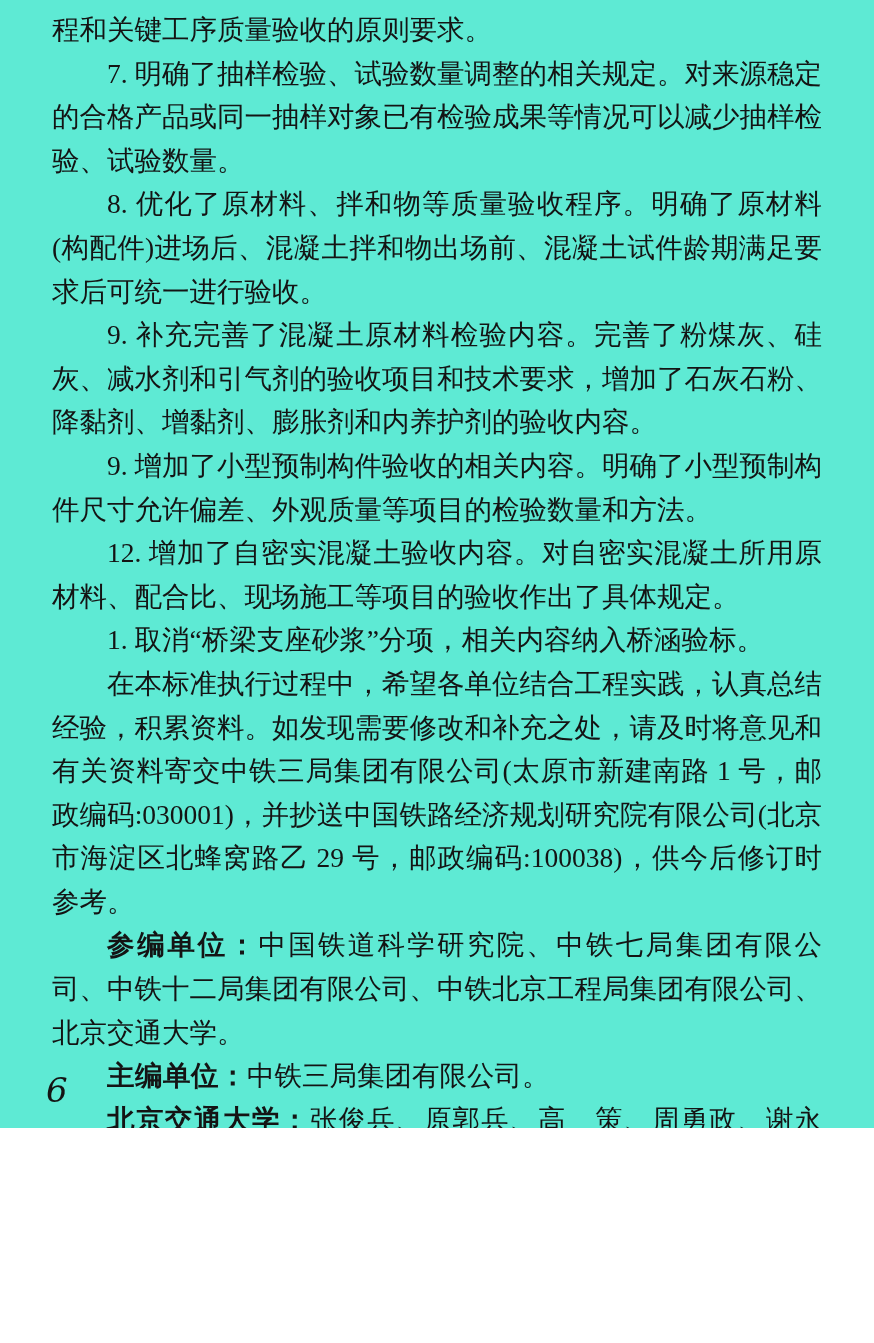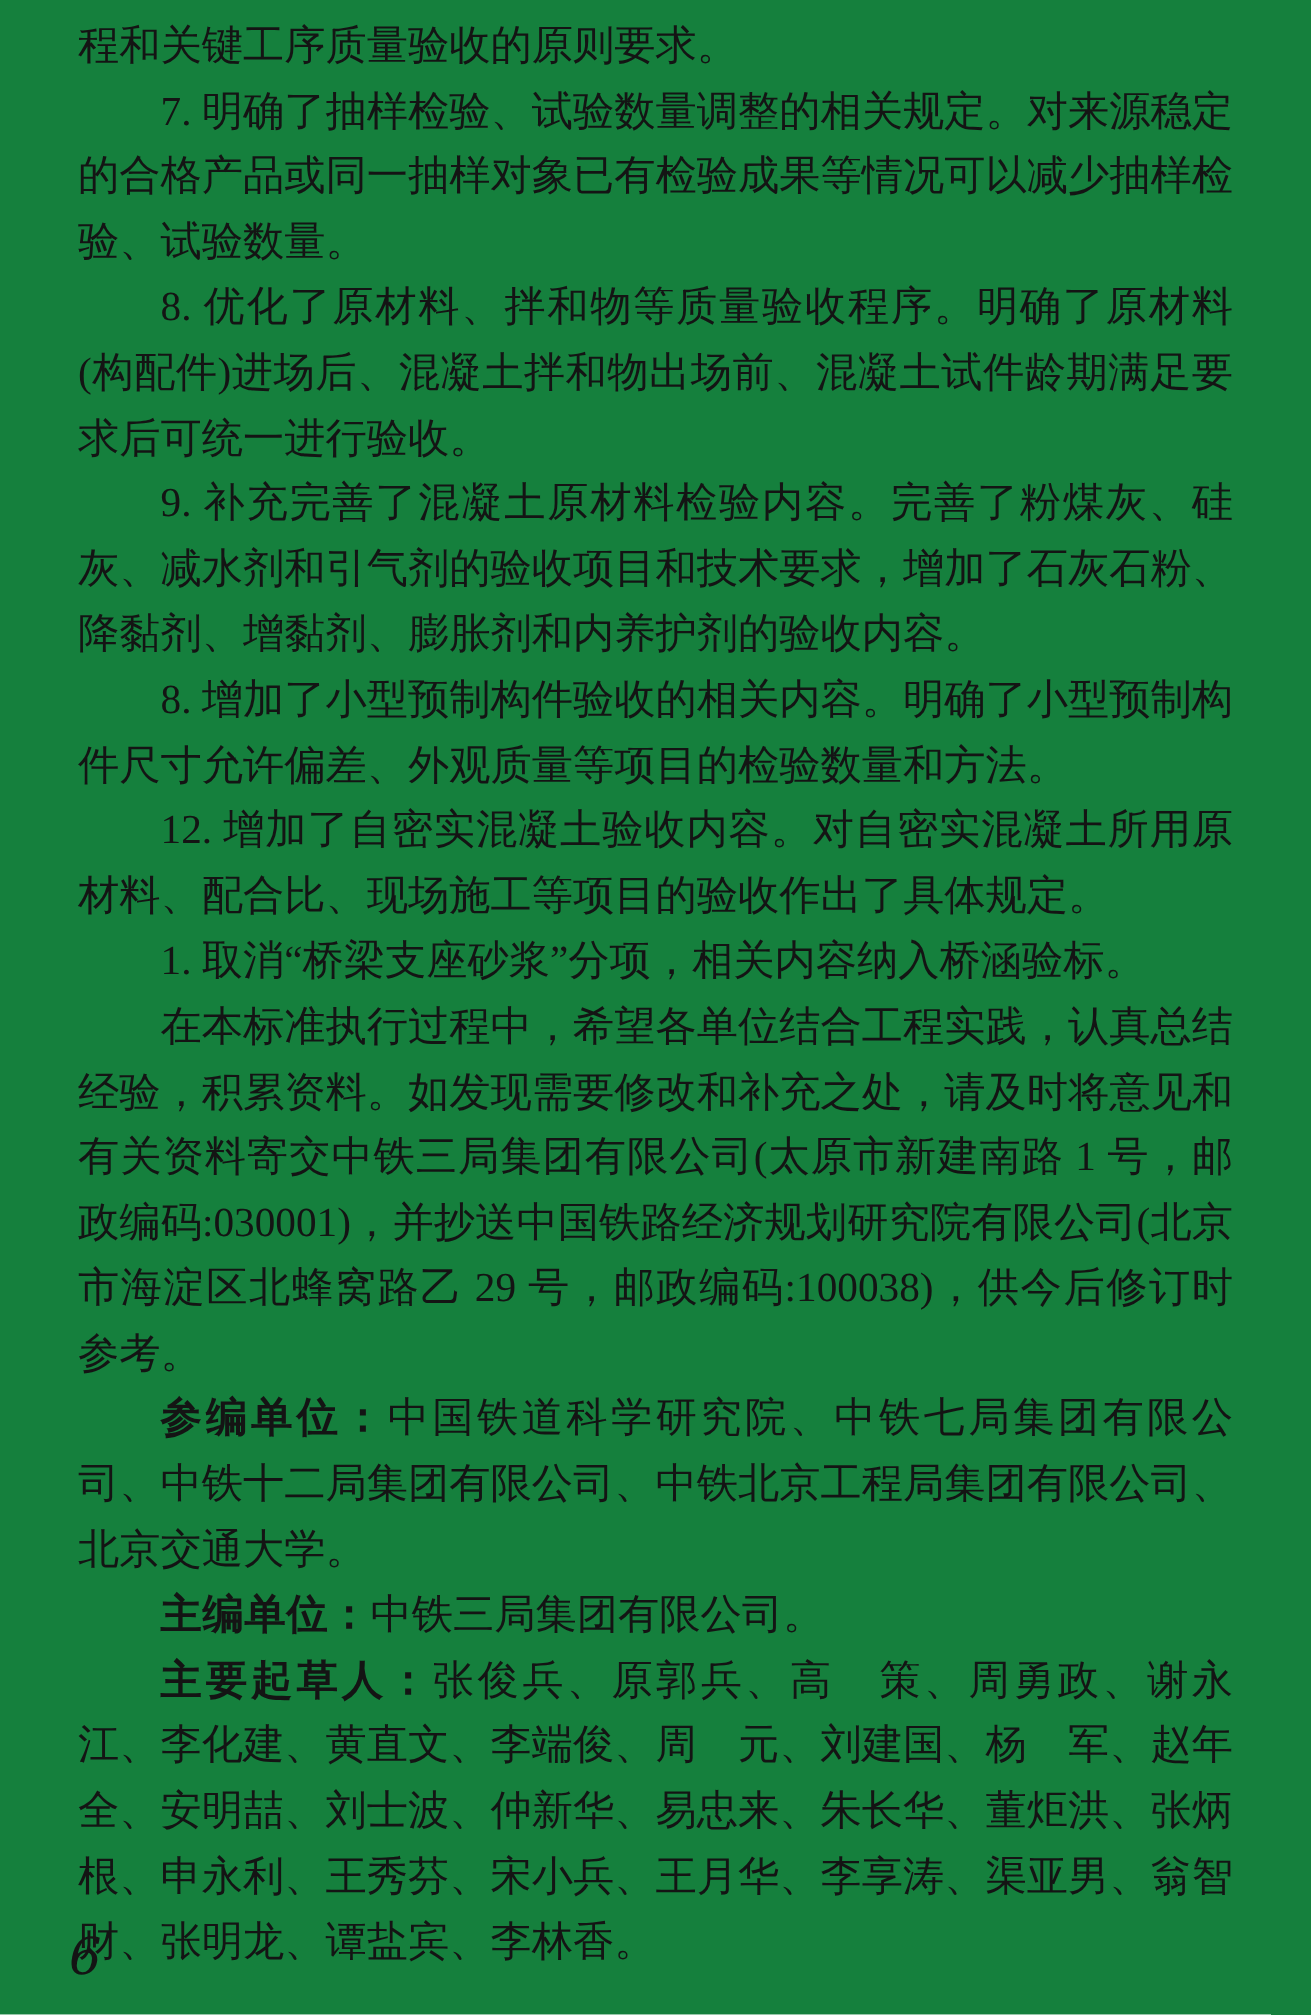--- a/index.html
+++ b/index.html
@@ -3,22 +3,22 @@
 <meta charset="utf-8">
 <style>
   html, body {
     margin: 0;
     padding: 0;
     background: #ffffff;
   }
   .page {
     position: relative;
     width: 874px;
-    height: 1343px;
-    background: #15803d;
+    height: 1128px;
+    background: #5eead4;
     color: #141414;
     overflow: hidden;
     font-family: "Liberation Serif", "DejaVu Serif", serif;
   }
   .content {
     position: absolute;
     top: 8px;
     left: 52px;
     width: 770px;
     font-size: 27.5px;
@@ -59,31 +59,31 @@
   <div class="content">
 
     <p class="continuation">程和关键工序质量验收的原则要求。</p>
 
     <p class="indented">7. 明确了抽样检验、试验数量调整的相关规定。对来源稳定的合格产品或同一抽样对象已有检验成果等情况可以减少抽样检验、试验数量。</p>
 
     <p class="indented">8. 优化了原材料、拌和物等质量验收程序。明确了原材料(构配件)进场后、混凝土拌和物出场前、混凝土试件龄期满足要求后可统一进行验收。</p>
 
     <p class="indented">9. 补充完善了混凝土原材料检验内容。完善了粉煤灰、硅灰、减水剂和引气剂的验收项目和技术要求，增加了石灰石粉、降黏剂、增黏剂、膨胀剂和内养护剂的验收内容。</p>
 
-    <p class="indented">8. 增加了小型预制构件验收的相关内容。明确了小型预制构件尺寸允许偏差、外观质量等项目的检验数量和方法。</p>
+    <p class="indented">9. 增加了小型预制构件验收的相关内容。明确了小型预制构件尺寸允许偏差、外观质量等项目的检验数量和方法。</p>
 
     <p class="indented">12. 增加了自密实混凝土验收内容。对自密实混凝土所用原材料、配合比、现场施工等项目的验收作出了具体规定。</p>
 
     <p class="indented">1. 取消“桥梁支座砂浆”分项，相关内容纳入桥涵验标。</p>
 
     <p class="indented">在本标准执行过程中，希望各单位结合工程实践，认真总结经验，积累资料。如发现需要修改和补充之处，请及时将意见和有关资料寄交中铁三局集团有限公司(太原市新建南路 1 号，邮政编码:030001)，并抄送中国铁路经济规划研究院有限公司(北京市海淀区北蜂窝路乙 29 号，邮政编码:100038)，供今后修订时参考。</p>
 
 
     <p class="indented"><span class="label">参编单位：</span><span>中国铁道科学研究院、中铁七局集团有限公司、中铁十二局集团有限公司、中铁北京工程局集团有限公司、北京交通大学。</span></p>
 
     <p class="indented"><span class="label">主编单位：</span><span>中铁三局集团有限公司。</span></p>
 
-    <p class="indented"><span class="label">主要起草人：</span><span>张俊兵、原郭兵、高　策、周勇政、谢永江、李化建、黄直文、李端俊、周　元、刘建国、杨　军、赵年全、安明喆、刘士波、仲新华、易忠来、朱长华、董炬洪、张炳根、申永利、王秀芬、宋小兵、王月华、李享涛、渠亚男、翁智财、张明龙、谭盐宾、李林香。</span></p>
+    <p class="indented"><span class="label">北京交通大学：</span><span>张俊兵、原郭兵、高　策、周勇政、谢永江、李化建、黄直文、李端俊、周　元、刘建国、杨　军、赵年全、安明喆、刘士波、仲新华、易忠来、朱长华、董炬洪、张炳根、申永利、王秀芬、宋小兵、王月华、李享涛、渠亚男、翁智财、张明龙、谭盐宾、李林香。</span></p>
 
   </div>
 
   <div class="page-number">6</div>
 </div>
 
 </body></html>

